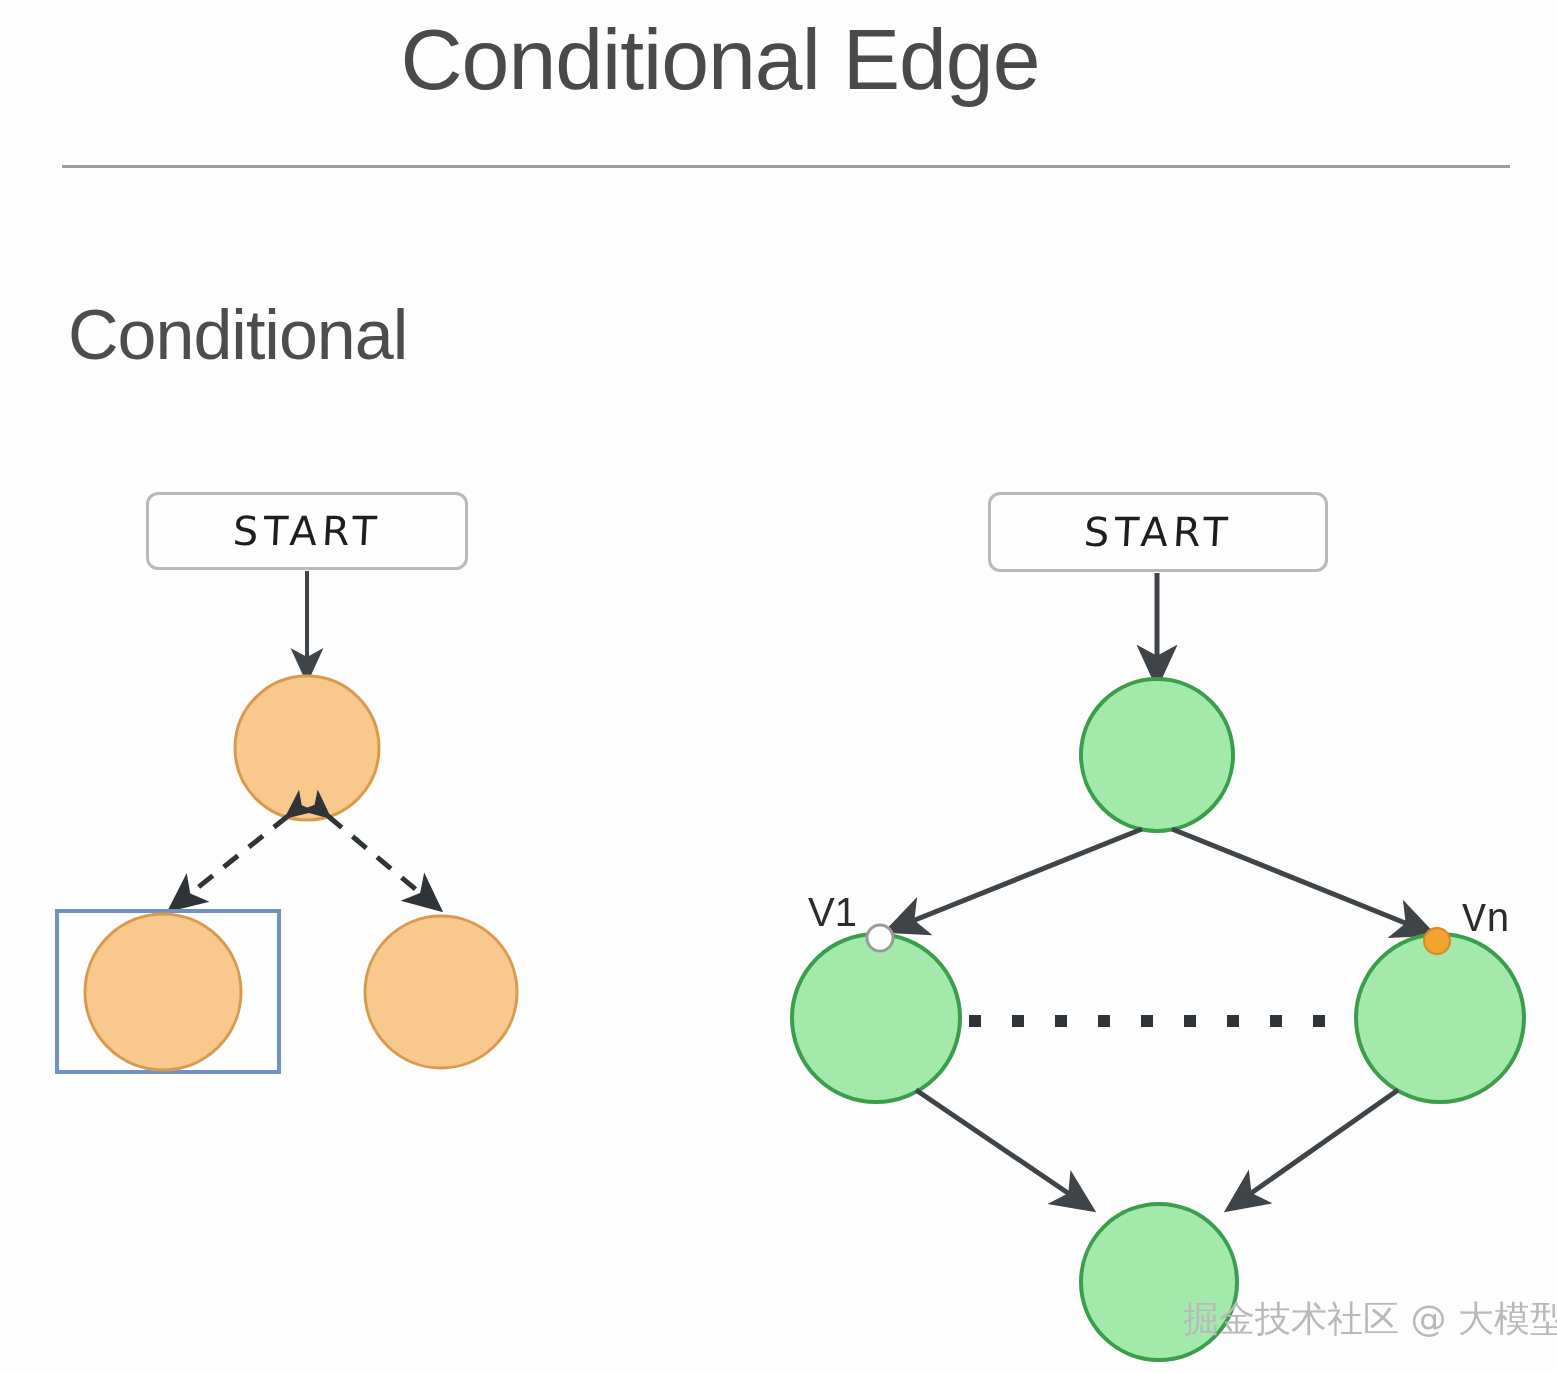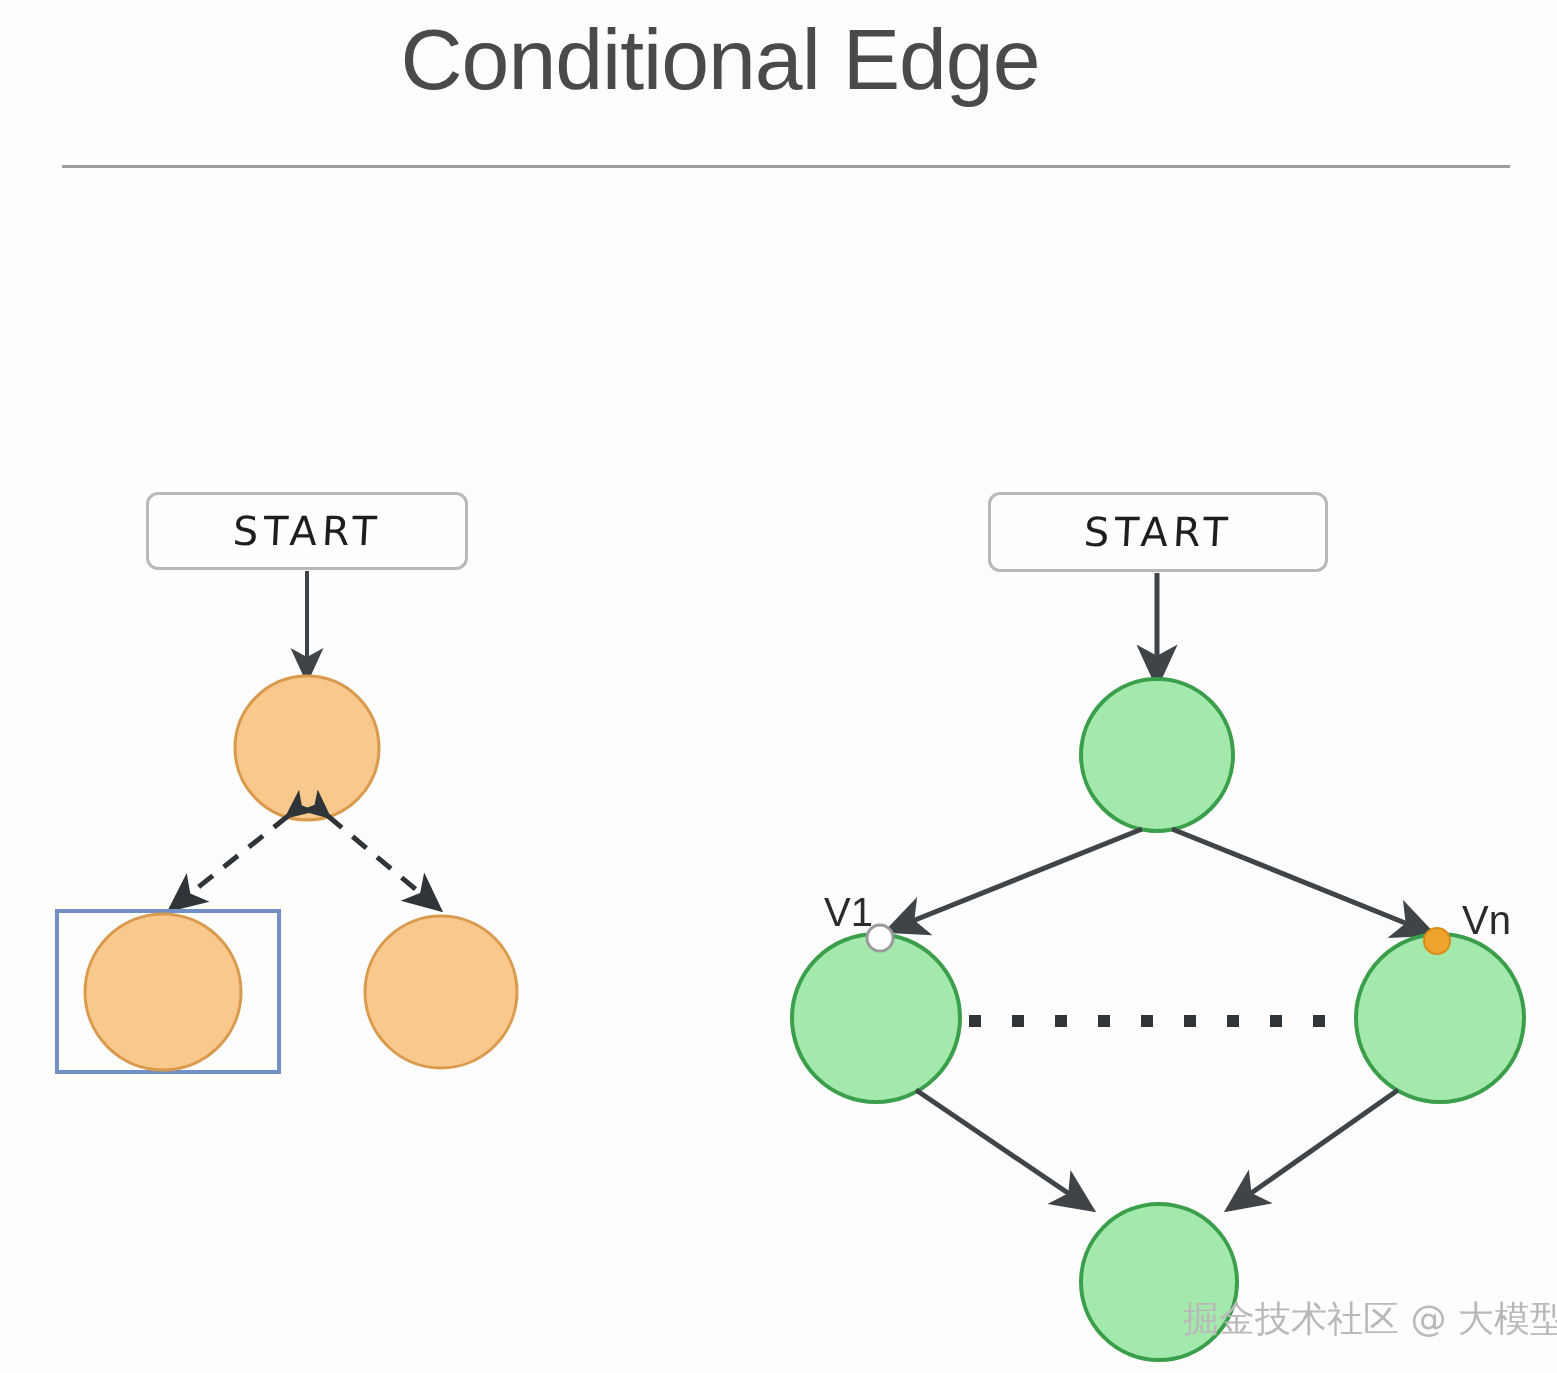--- a/index.html
+++ b/index.html
@@ -74,40 +74,41 @@
     letter-spacing: 5px;
     color: #1e1e1e;
     transform: skewX(-3deg);
   }
   .node-label {
     position: absolute;
     font-size: 40px;
     color: #2b2b2b;
     white-space: nowrap;
   }
-  .node-label.v1 { left: 808px;  top: 890px; margin-left: 16px; }
-  .node-label.vn { left: 1462px; top: 898px; }
+  .node-label.v1 { left: 808px;  top: 890px; }
+  .node-label.vn { left: 1462px; top: 898px; font-family: Liberation Mono, monospace; }
   .watermark {
     position: absolute;
     left: 1183px;
     top: 1295px;
     font-size: 36px;
     color: #b9b9b9;
     white-space: nowrap;
     font-family: "DejaVu Sans", sans-serif;
   }
 </style>
 </head>
 <body>
 
 <div id="canvas">
 
   <div class="page-title">Conditional Edge</div>
   <div class="rule"></div>
 
+  <div class="col-heading left">Conditional</div>
 
   <div class="start-box left">
     <span class="start-label">START</span>
   </div>
   <div class="start-box right">
     <span class="start-label">START</span>
   </div>
 
   <div class="node-label v1">V1</div>
   <div class="node-label vn">Vn</div>

